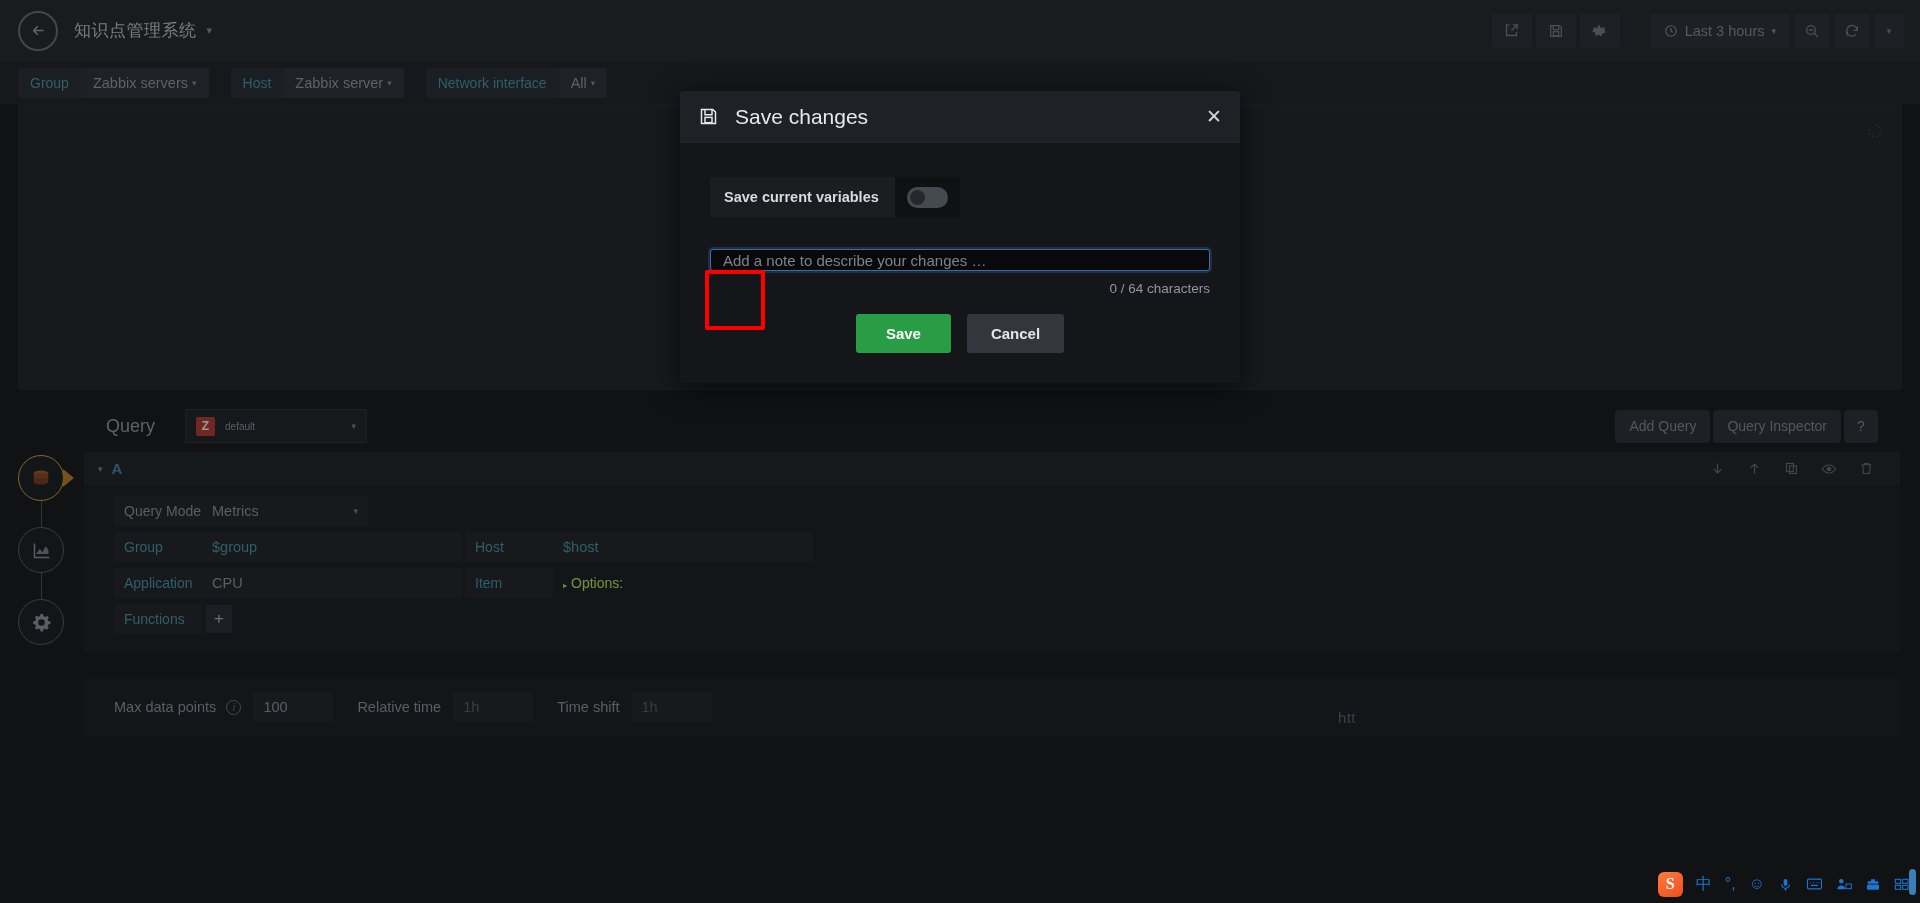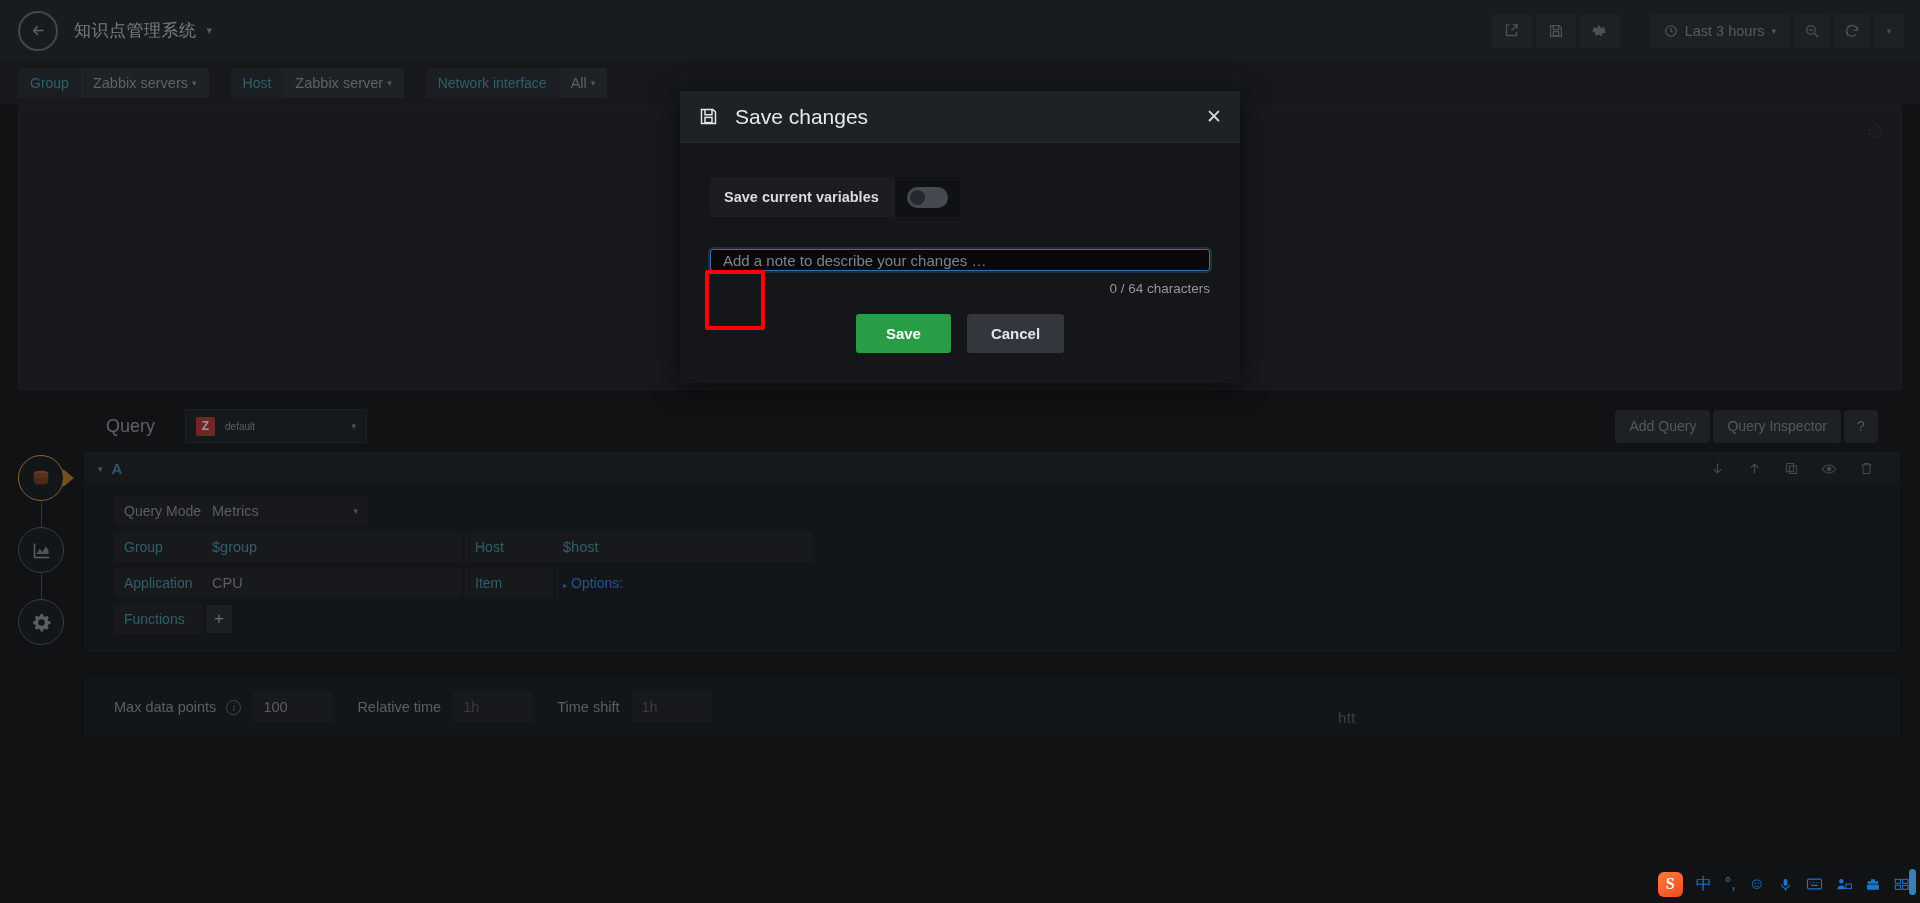--- a/index.html
+++ b/index.html
@@ -139,21 +139,21 @@
   .q-seg-input {
     height: 30px; background: #212429; display: flex; align-items: center;
     padding: 0 10px; color: #9399a0; font-size: 14.5px; cursor: pointer;
     margin-right: 3px;
   }
   .q-seg-input.var { color: #4b9aaa; }
   .q-seg-input.w260 { width: 260px; }
   .q-seg-input.w166 { width: 166px; }
   .q-seg-input.dropdown { justify-content: space-between; }
   .q-seg-input .dcaret { color: #7f848b; font-size: 9px; }
-  .q-options { color: #3b82f6; font-size: 14px; margin-left: 10px; cursor: pointer; }
+  .q-options { color: #bef264; font-size: 14px; margin-left: 10px; cursor: pointer; }
   .q-options .tri { font-size: 8px; margin-right: 4px; }
   .plus-btn {
     width: 26px; height: 28px; background: #292d34; color: #b2b7bd;
     display: flex; align-items: center; justify-content: center;
     font-size: 17px; cursor: pointer; margin-left: 4px;
   }
 
   
   .opt-bar {
     background: #1b1e23; margin-top: 26px; padding: 14px 0 14px 30px;

